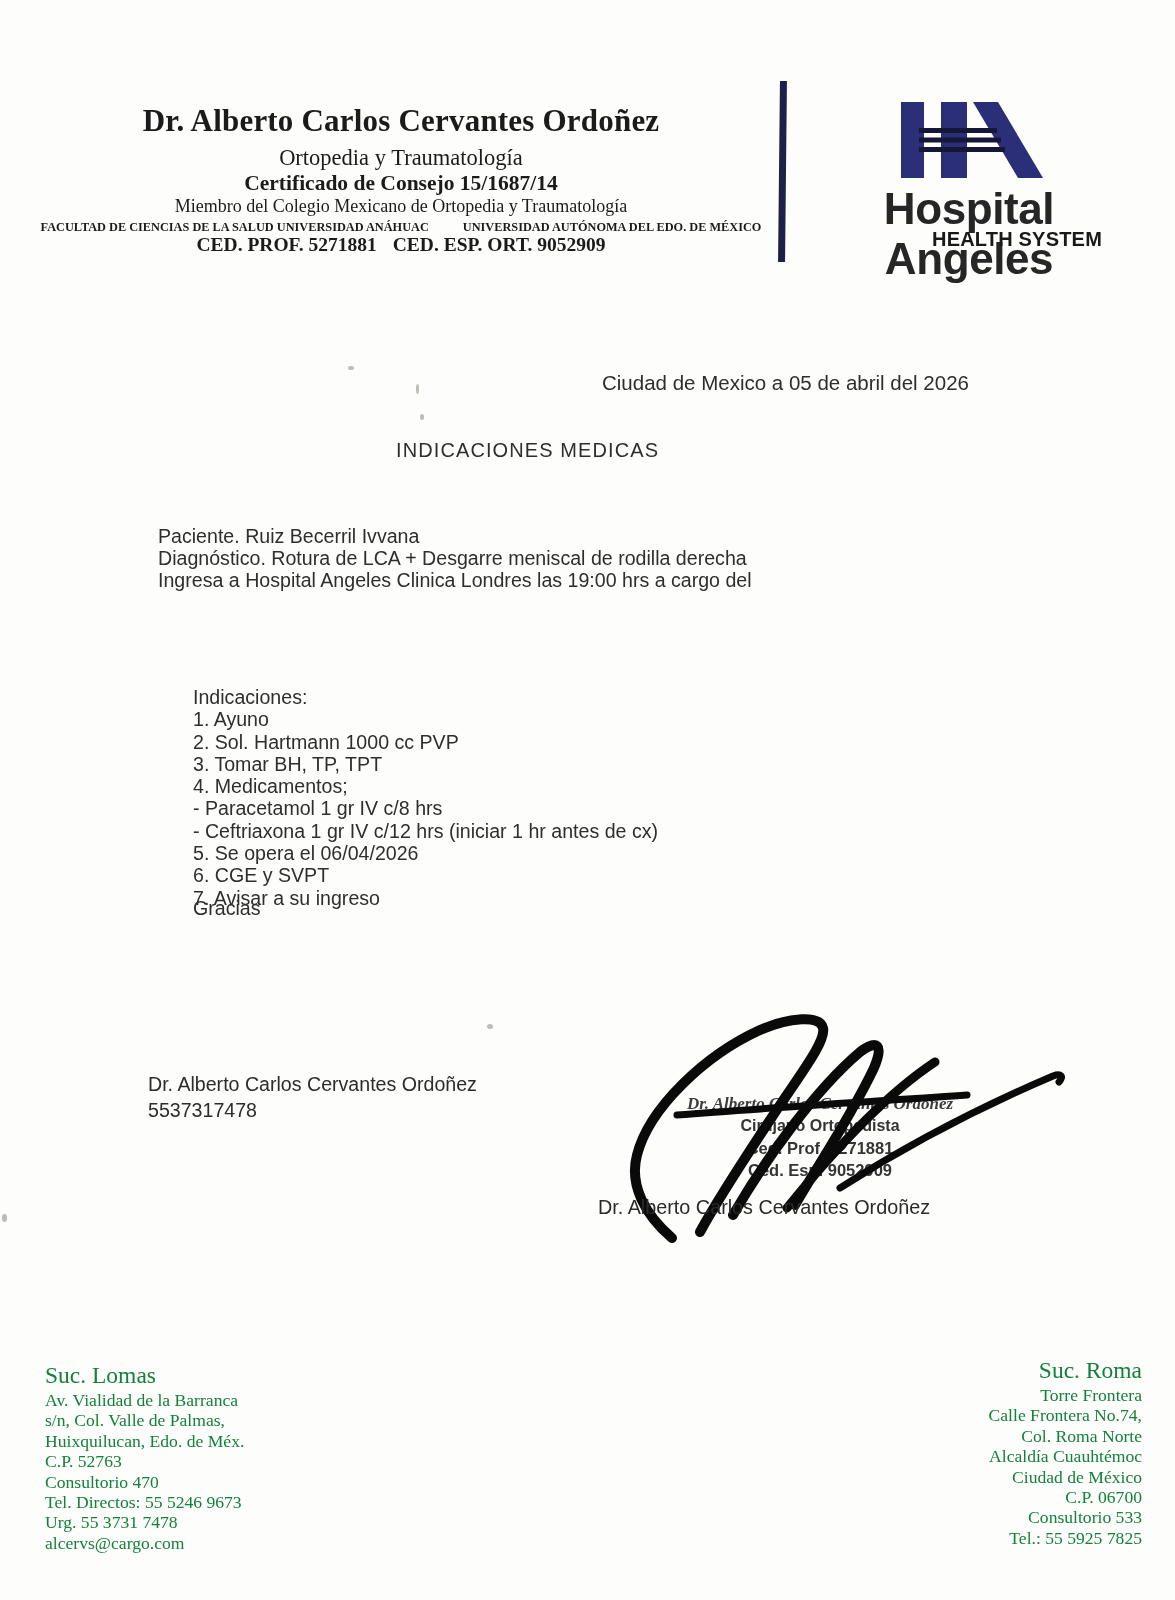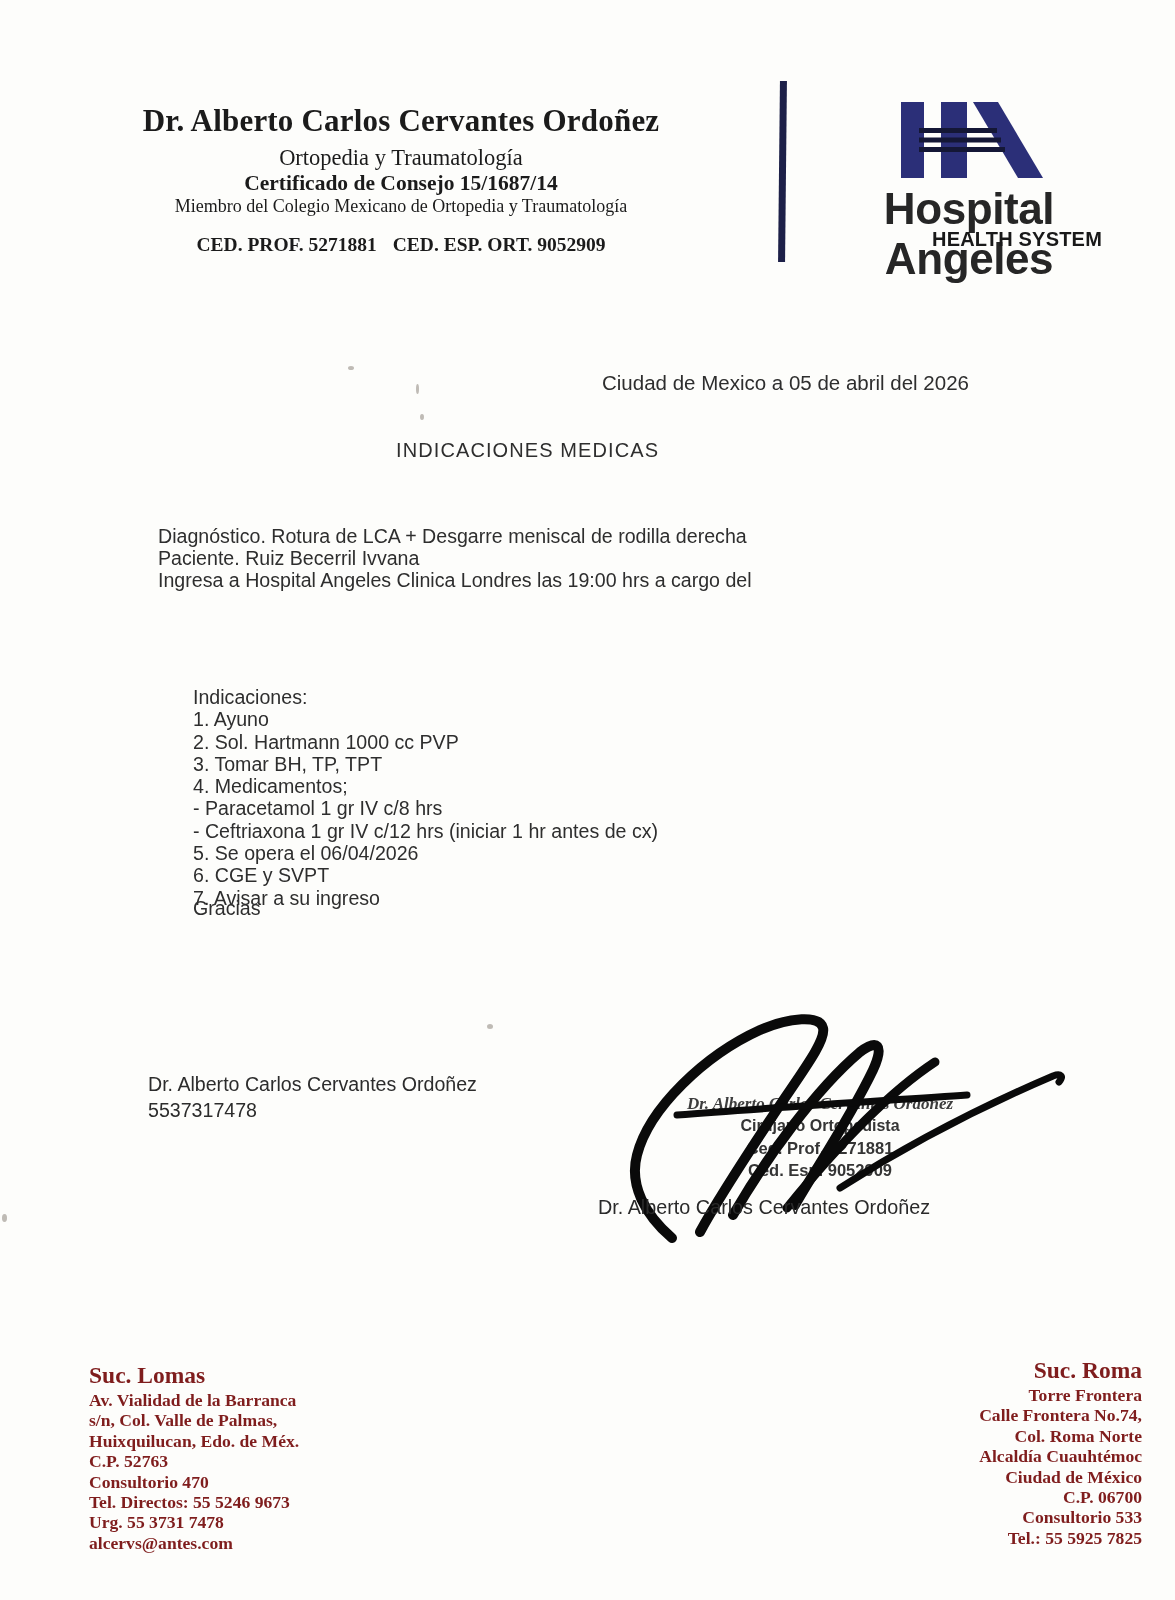--- a/index.html
+++ b/index.html
@@ -46,37 +46,41 @@
   
   .sig-contact{left:148px;top:1071px;font-size:19.6px;line-height:26px;color:#2c2c2c;}
   .stamp{left:655px;top:1092px;width:330px;text-align:center;color:#3d3d3d;}
   .stamp-l1{font-family:"Liberation Serif",serif;font-style:italic;font-weight:bold;
     font-size:17px;white-space:nowrap;line-height:23px;}
   .stamp-l2{font-size:16px;font-weight:bold;line-height:22px;color:#353535;}
   .stamp-l3,.stamp-l4{font-size:16.5px;font-weight:bold;line-height:22px;color:#353535;}
   .sig-printed{left:598px;top:1196px;font-size:19.8px;color:#2a2a2a;white-space:nowrap;}
 
   
-  .footer{font-family:"Liberation Serif",serif;font-weight:bold;color:#7f1d1d;margin-left:44px;}
+  .footer{font-family:"Liberation Serif",serif;font-weight:normal;color:#15803d;}
   .footer-left{left:45px;top:1360px;text-align:left;}
   .footer-right{right:33px;top:1355px;text-align:right;}
   .f-title{font-size:23.5px;line-height:30px;}
   .f-line{font-size:17.6px;line-height:20.4px;}
 
   
   .speck{background:#aaa49d;border-radius:50%;opacity:.75;}
 </style>
 </head>
 <body>
 
 <div class="abs letterhead">
   <div class="lh-name">Dr. Alberto Carlos Cervantes Ordoñez</div>
   <div class="lh-spec">Ortopedia y Traumatología</div>
   <div class="lh-cert">Certificado de Consejo 15/1687/14</div>
   <div class="lh-memb">Miembro del Colegio Mexicano de Ortopedia y Traumatología</div>
+  <div class="lh-fac">
+    <span>FACULTAD DE CIENCIAS DE LA SALUD UNIVERSIDAD ANÁHUAC</span>
+    <span>UNIVERSIDAD AUTÓNOMA DEL EDO. DE MÉXICO</span>
+  </div>
   <div class="lh-ced">
     <span>CED. PROF. 5271881</span>
     <span>CED. ESP. ORT. 9052909</span>
   </div>
 </div>
 
 <div class="abs divider-bar"></div>
 
 <svg class="abs" style="left:895px;top:99px;" width="152" height="82" viewBox="0 0 152 82">
   <rect x="6" y="3" width="23" height="76" fill="#2b2f78"></rect>
@@ -87,22 +91,22 @@
   <rect x="24" y="48" width="86" height="5" fill="#141736"></rect>
 </svg>
 
 <div class="abs logo-name">Hospital Angeles</div>
 <div class="abs logo-tag">HEALTH SYSTEM</div>
 
 <div class="abs dateline">Ciudad de Mexico a 05 de abril del 2026</div>
 <div class="abs doc-title">INDICACIONES MEDICAS</div>
 
 <div class="abs patient">
+  <div>Paciente. Ruiz Becerril Ivvana</div>
   <div>Diagnóstico. Rotura de LCA + Desgarre meniscal de rodilla derecha</div>
-  <div>Paciente. Ruiz Becerril Ivvana</div>
   <div>Ingresa a Hospital Angeles Clinica Londres las 19:00 hrs a cargo del</div>
 </div>
 
 <div class="abs indics">
   <div>Indicaciones:</div>
   <div>1. Ayuno</div>
   <div>2. Sol. Hartmann 1000 cc PVP</div>
   <div>3. Tomar BH, TP, TPT</div>
   <div>4. Medicamentos;</div>
   <div>- Paracetamol 1 gr IV c/8 hrs</div>
@@ -139,21 +143,21 @@
 
 <div class="abs footer footer-left">
   <div class="f-title">Suc. Lomas</div>
   <div class="f-line">Av. Vialidad de la Barranca</div>
   <div class="f-line">s/n, Col. Valle de Palmas,</div>
   <div class="f-line">Huixquilucan, Edo. de Méx.</div>
   <div class="f-line">C.P. 52763</div>
   <div class="f-line">Consultorio 470</div>
   <div class="f-line">Tel. Directos: 55 5246 9673</div>
   <div class="f-line">Urg. 55 3731 7478</div>
-  <div class="f-line">alcervs@antes.com</div>
+  <div class="f-line">alcervs@cargo.com</div>
 </div>
 
 <div class="abs footer footer-right">
   <div class="f-title">Suc. Roma</div>
   <div class="f-line">Torre Frontera</div>
   <div class="f-line">Calle Frontera No.74,</div>
   <div class="f-line">Col. Roma Norte</div>
   <div class="f-line">Alcaldía Cuauhtémoc</div>
   <div class="f-line">Ciudad de México</div>
   <div class="f-line">C.P. 06700</div>

